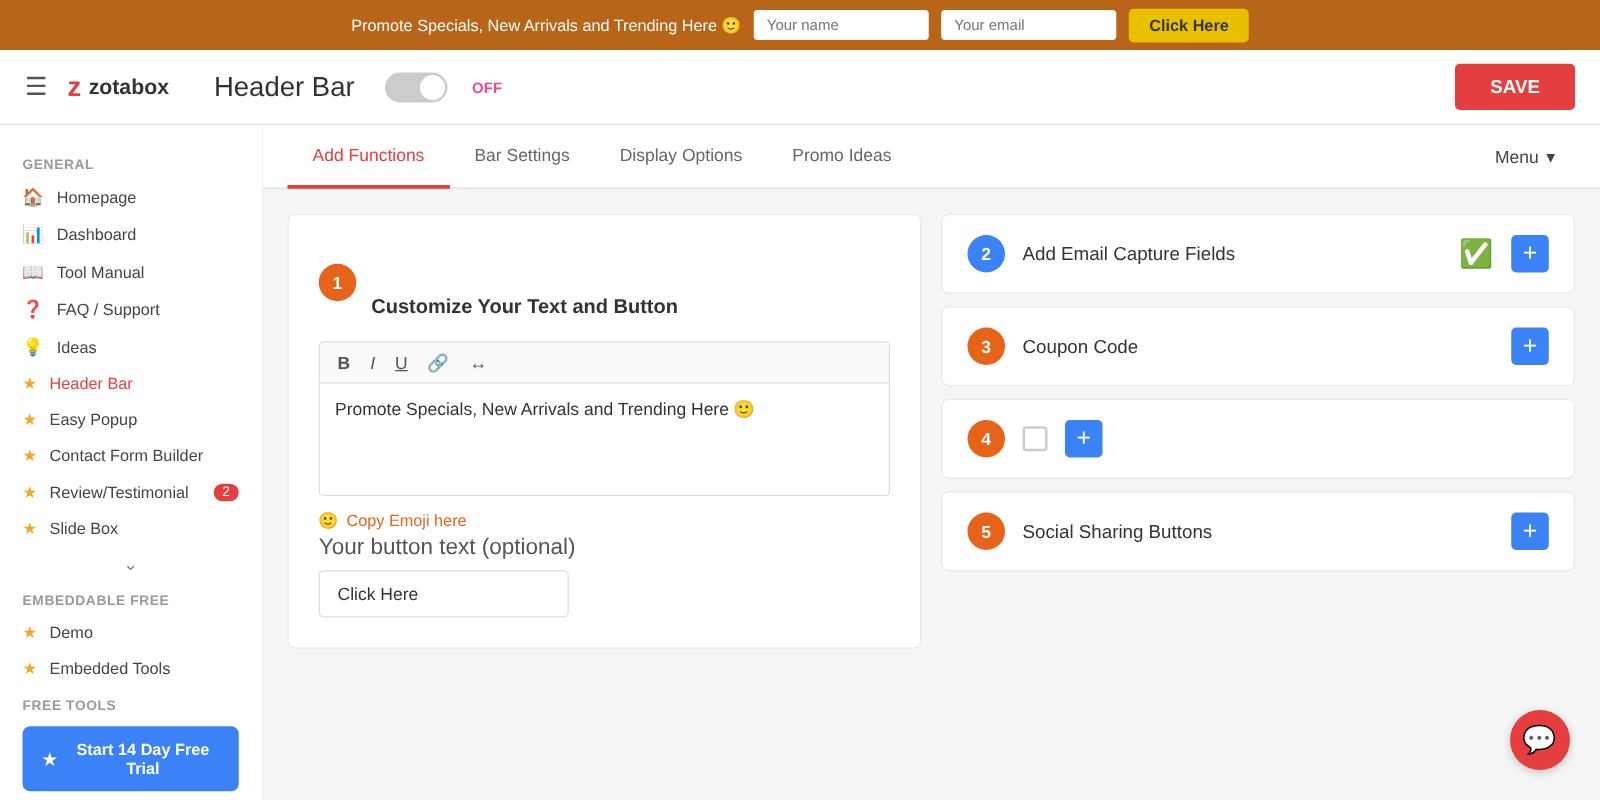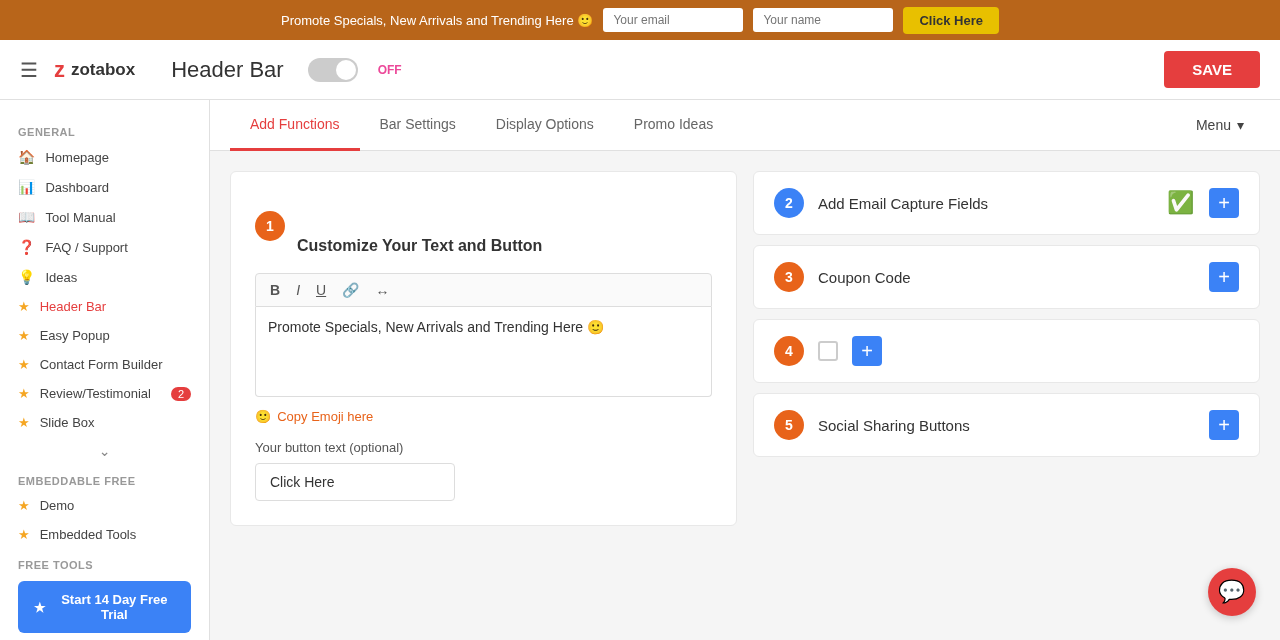--- a/index.html
+++ b/index.html
@@ -230,21 +230,21 @@
     .emoji-link {
       display: flex;
       align-items: center;
       gap: 6px;
       margin-top: 12px;
       color: #e8631a;
       cursor: pointer;
       font-size: 13px;
     }
 
-    .button-text-label { font-size: 13px; color: #555; margin: 16px 0 8px; }
+    .button-text-label { font-size: 18px; color: #555; margin: 3px 0 8px; }
     .button-text-input {
       border: 1px solid #ddd;
       border-radius: 4px;
       padding: 10px 14px;
       font-size: 14px;
       width: 200px;
       color: #333;
     }
 
     
@@ -315,22 +315,22 @@
       font-size: 22px;
       cursor: pointer;
       box-shadow: 0 2px 8px rgba(0,0,0,0.2);
     }
   </style>
 </head>
 <body>
 
 <div class="top-banner">
   <span class="top-banner-text">Promote Specials, New Arrivals and Trending Here 🙂</span>
+  <input type="text" placeholder="Your name" style="">
   <input type="text" placeholder="Your email" style="">
-  <input type="text" placeholder="Your name" style="">
   <button class="click-here-btn">Click Here</button>
 </div>
 
 <div class="app-layout">
 
   <div class="app-header">
     <span class="hamburger">☰</span>
     <div class="logo">
       <span class="logo-z">z</span>
       <span style="font-weight:bold;font-size:17px;color:#333;">zotabox</span>

